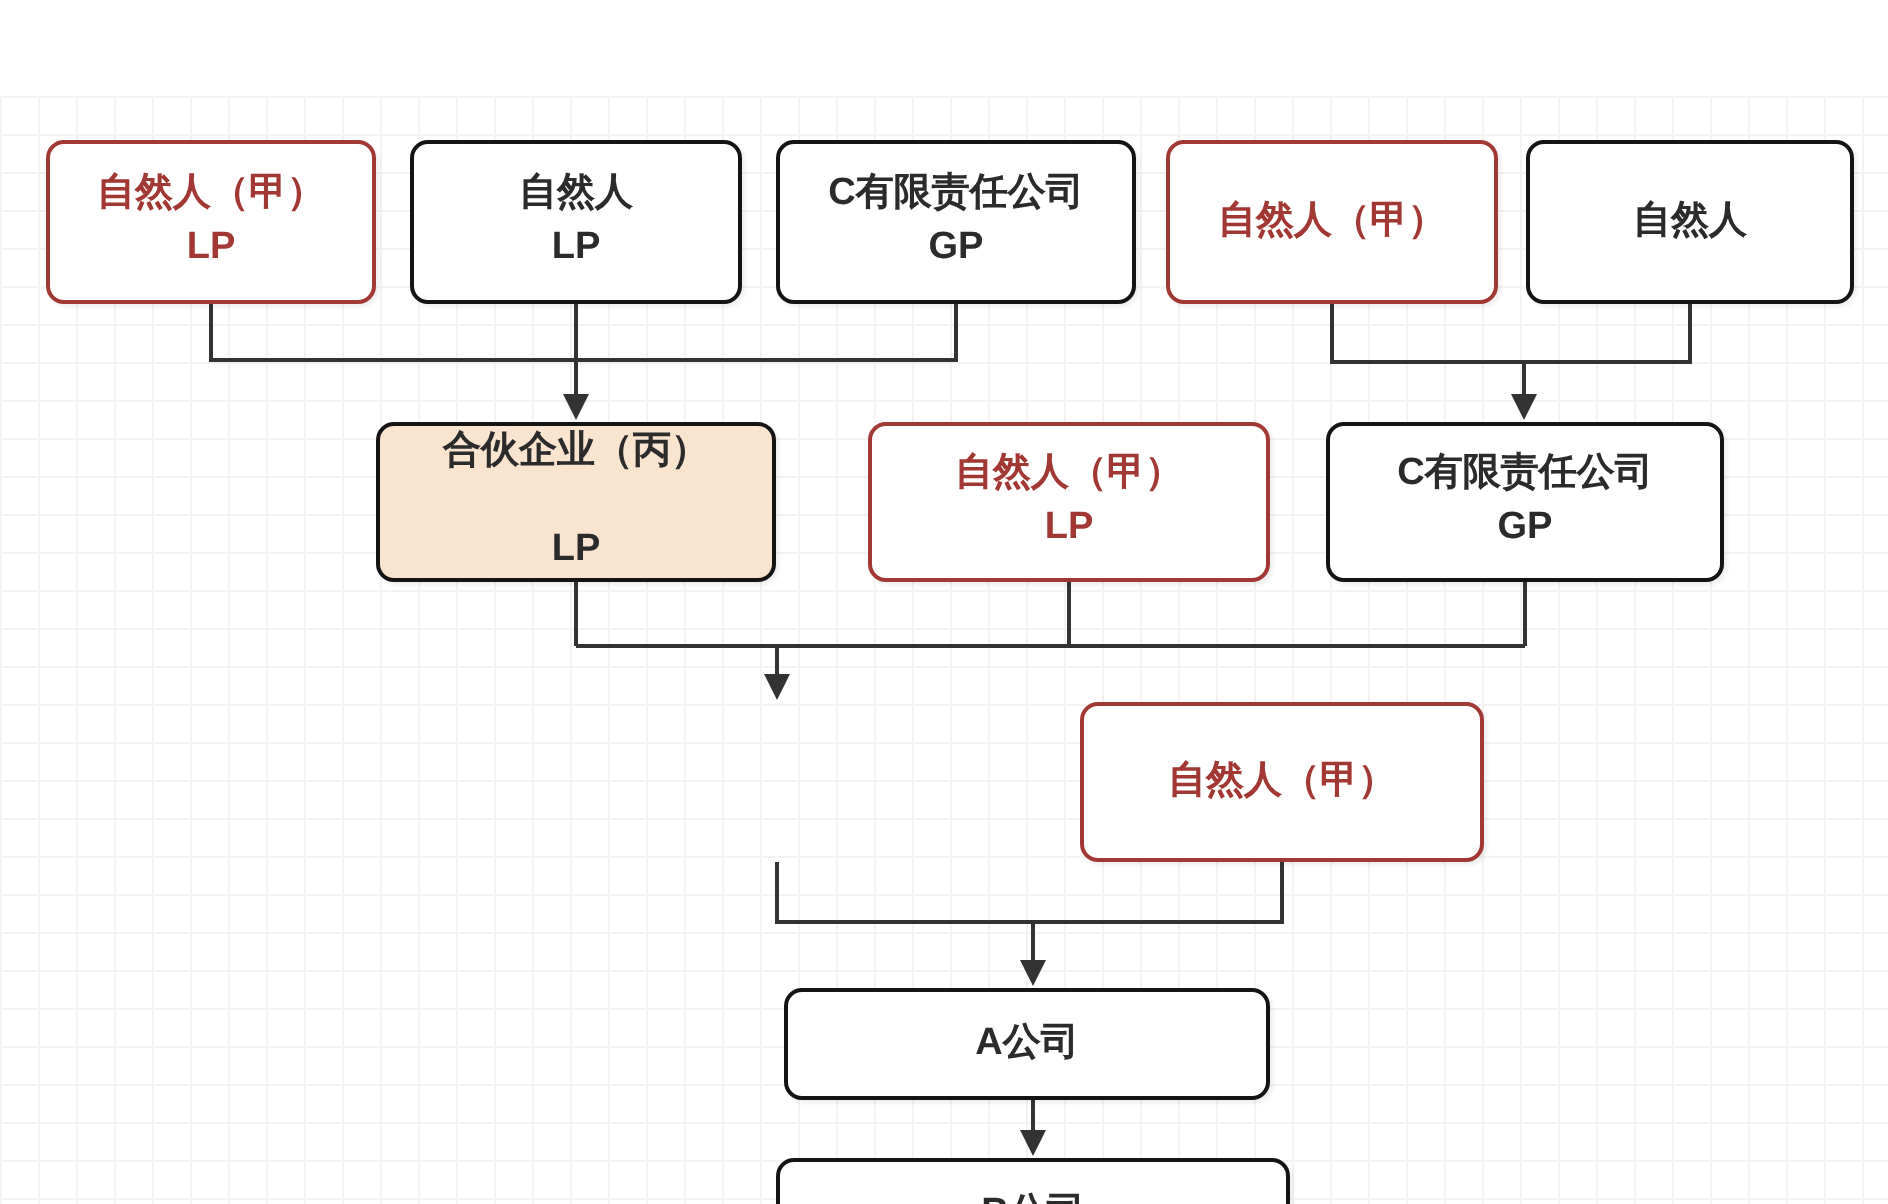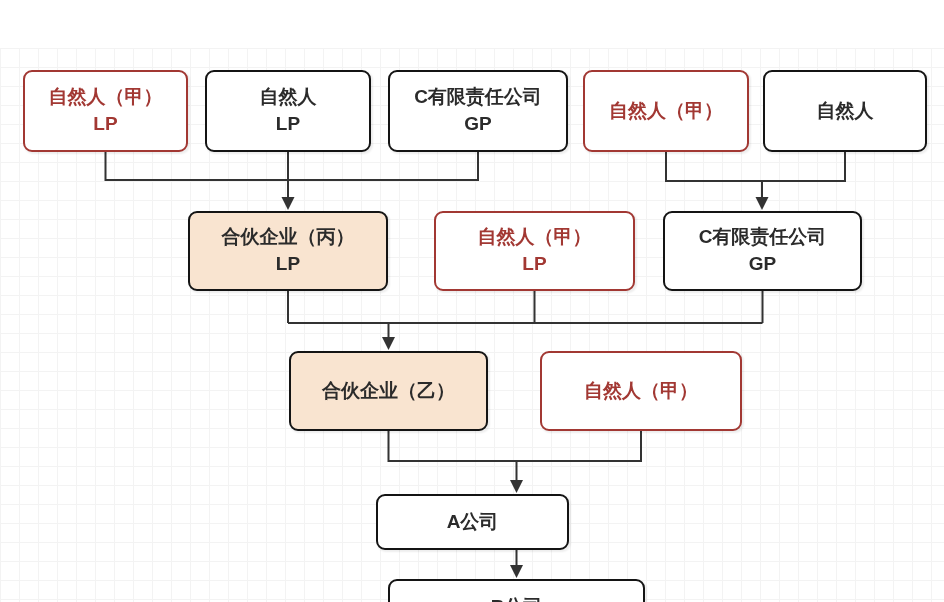--- a/index.html
+++ b/index.html
@@ -19,21 +19,21 @@
   }
   #wires{position:absolute;left:0;top:0;width:944px;height:602px;}
   .node{
     position:absolute;box-sizing:border-box;
     display:flex;flex-direction:column;align-items:center;justify-content:center;
     background:#ffffff;border:2.5px solid #141414;border-radius:9px;
     color:#2b2b2b;font-size:19px;font-weight:700;line-height:1.42;
     text-align:center;box-shadow:1.5px 1.5px 2px rgba(0,0,0,0.07);
   }
   .node.red{border:2px solid #a23833;color:#a23833;}
-  .node.tan{background:#f9e4d0;}
+  .node.tan{background:#f9e4d0;justify-content:space-between;}
   .lbl{display:block;white-space:nowrap;}
 </style>
 </head>
 <body>
 
 <div id="canvas">
 
   <svg id="wires" viewBox="0 0 944 602" xmlns="http://www.w3.org/2000/svg">
     <g stroke="#333333" stroke-width="2" fill="none">
 
@@ -85,28 +85,25 @@
   </div>
   <div class="node red" style="left:434px;top:163px;width:201px;height:80px">
     <span class="lbl">自然人（甲）</span>
     <span class="lbl">LP</span>
   </div>
   <div class="node" style="left:663px;top:163px;width:199px;height:80px">
     <span class="lbl">C有限责任公司</span>
     <span class="lbl">GP</span>
   </div>
 
-  <div class="node tan" style="left:289px;top:303px;width:199px;height:80px">
-    <span class="lbl">合伙企业（乙）</span>
-  </div>
   <div class="node red" style="left:540px;top:303px;width:202px;height:80px">
     <span class="lbl">自然人（甲）</span>
   </div>
 
-  <div class="node" style="left:376px;top:446px;width:193px;height:56px">
+  <div class="node" style="left:392px;top:446px;width:243px;height:56px">
     <span class="lbl">A公司</span>
   </div>
 
   <div class="node" style="left:388px;top:531px;width:257px;height:57px">
     <span class="lbl">B公司</span>
   </div>
 
 </div>
 
 </body></html>

